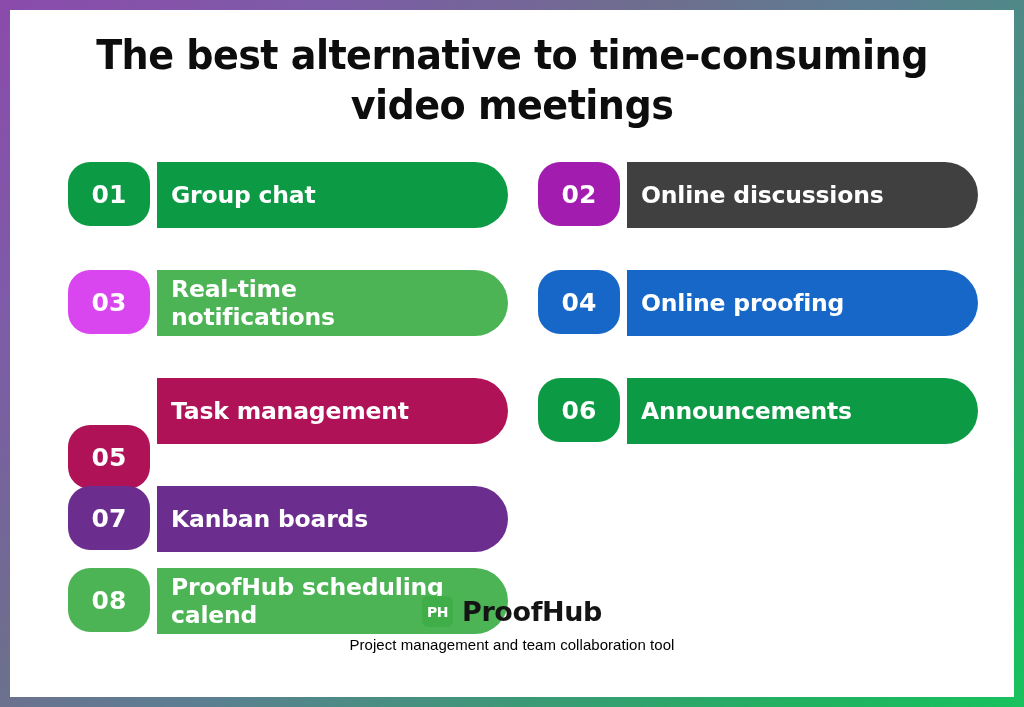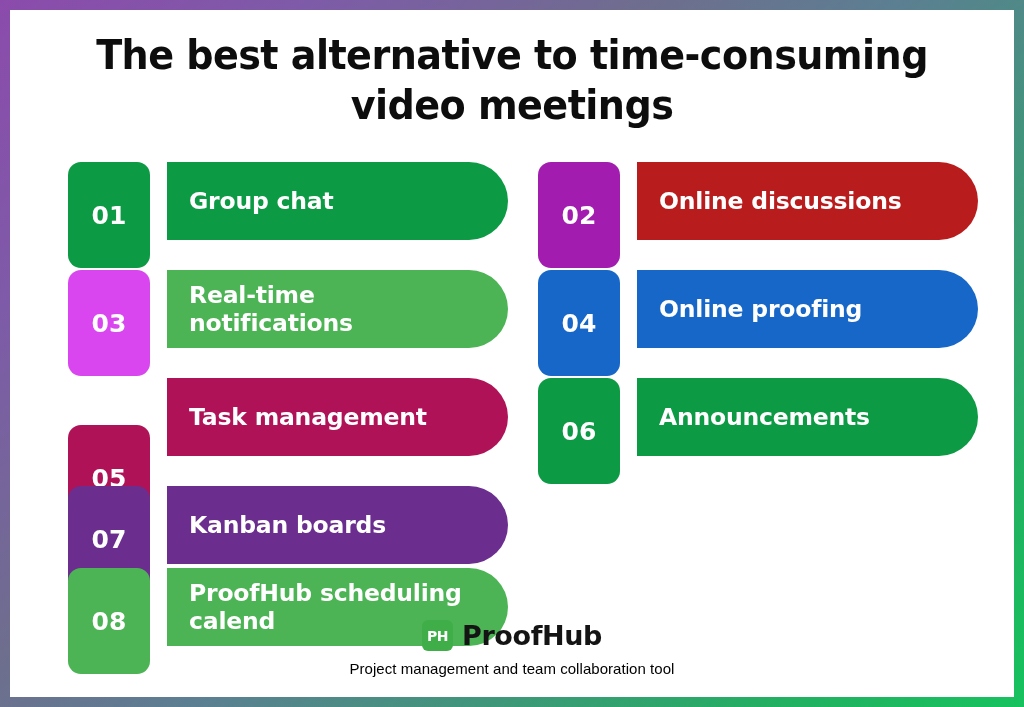--- a/index.html
+++ b/index.html
@@ -72,58 +72,58 @@
 
   .item {
     display: flex;
     align-items: stretch;
     width: 440px;
     height: 82px;
   }
   .item-badge {
     flex: 0 0 82px;
     width: 82px;
-    height: 106px;
-    border-radius: 13px;
+    height: 64px;
+    border-radius: 22px;
     display: flex;
     align-items: center;
     justify-content: center;
     color: #ffffff;
     font-family: "DejaVu Sans", sans-serif;
     font-weight: bold;
     font-size: 25px;
     letter-spacing: 0.2px;
     box-sizing: border-box;
   }
   .item-bar {
     flex: 1 1 auto;
-    margin-left: 17px;
-    height: 78px;
+    margin-left: 7px;
+    height: 66px;
     border-radius: 0 41px 41px 0;
     display: flex;
     align-items: center;
     box-sizing: border-box;
-    padding-left: 22px;
+    padding-left: 14px;
     padding-right: 44px;
   }
   .item-label {
     color: #ffffff;
     font-family: "DejaVu Sans", sans-serif;
     font-weight: bold;
     font-size: 23.5px;
     line-height: 28px;
     letter-spacing: -0.2px;
   }
   .item-label .lline { display: block; white-space: nowrap; }
 
   
   #footer {
     position: absolute;
     left: 0;
-    bottom: 20px;
+    bottom: 44px;
     width: 100%;
     text-align: center;
   }
   #brand {
     display: flex;
     align-items: center;
     justify-content: center;
     gap: 9px;
     margin-bottom: 9px;
   }
@@ -177,21 +177,21 @@
             <div class="item-label">
               <span class="lline">Group chat</span>
 
             </div>
           </div>
         </div>
         <div class="item">
           <div class="item-badge" style="background-color: #a21caf;">
             <span>02</span>
           </div>
-          <div class="item-bar" style="background-color: #b91c1c;">
+          <div class="item-bar" style="background-color: #404040;">
             <div class="item-label">
               <span class="lline">Online discussions</span>
 
             </div>
           </div>
         </div>
       </div>
 
       <div class="grid-row">
         <div class="item">

